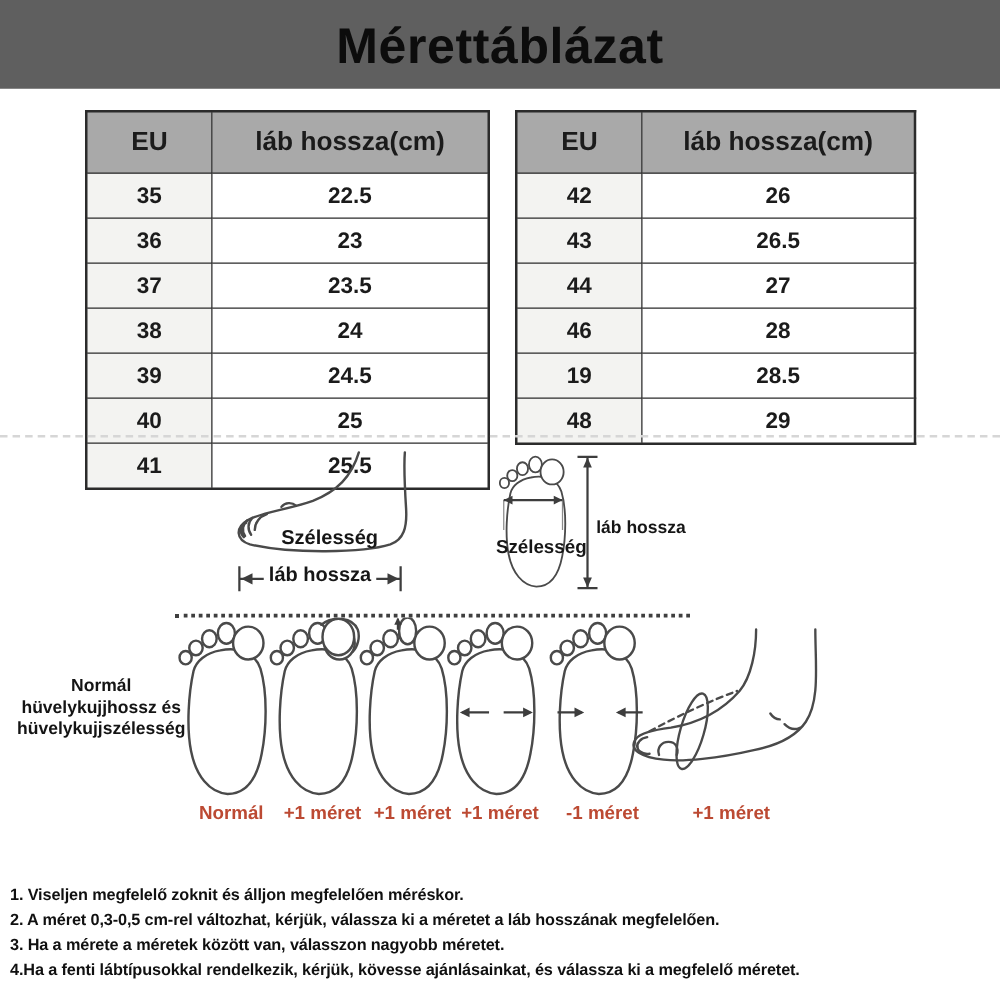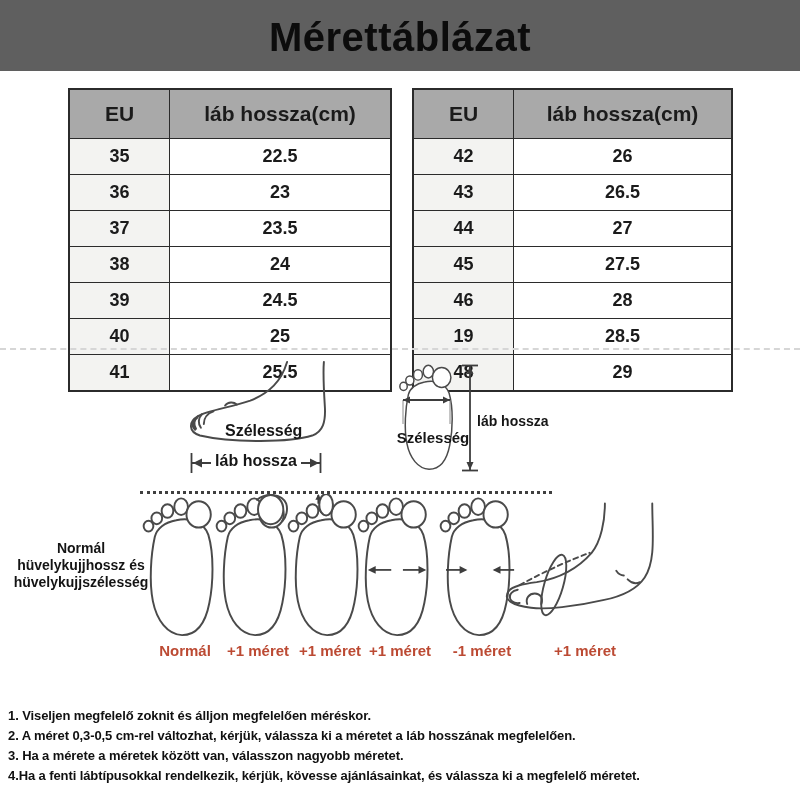--- a/index.html
+++ b/index.html
@@ -145,24 +145,20 @@
         <tr>
           <td class="col-eu">43</td>
           <td>26.5</td>
         </tr>
 
         <tr>
           <td class="col-eu">44</td>
           <td>27</td>
         </tr>
 
-        <tr>
-          <td class="col-eu">45</td>
-          <td>27.5</td>
-        </tr>
 
         <tr>
           <td class="col-eu">46</td>
           <td>28</td>
         </tr>
 
         <tr>
           <td class="col-eu">19</td>
           <td>28.5</td>
         </tr>

